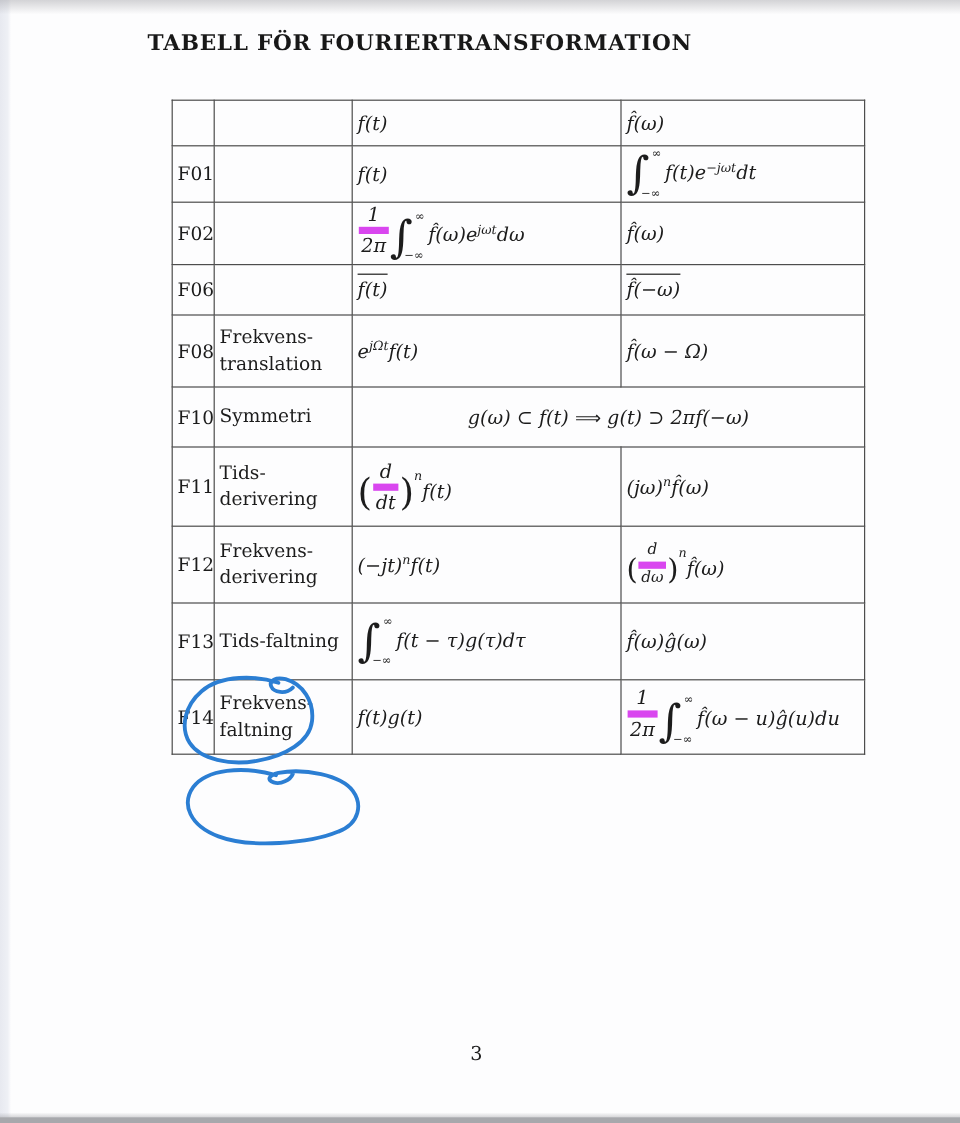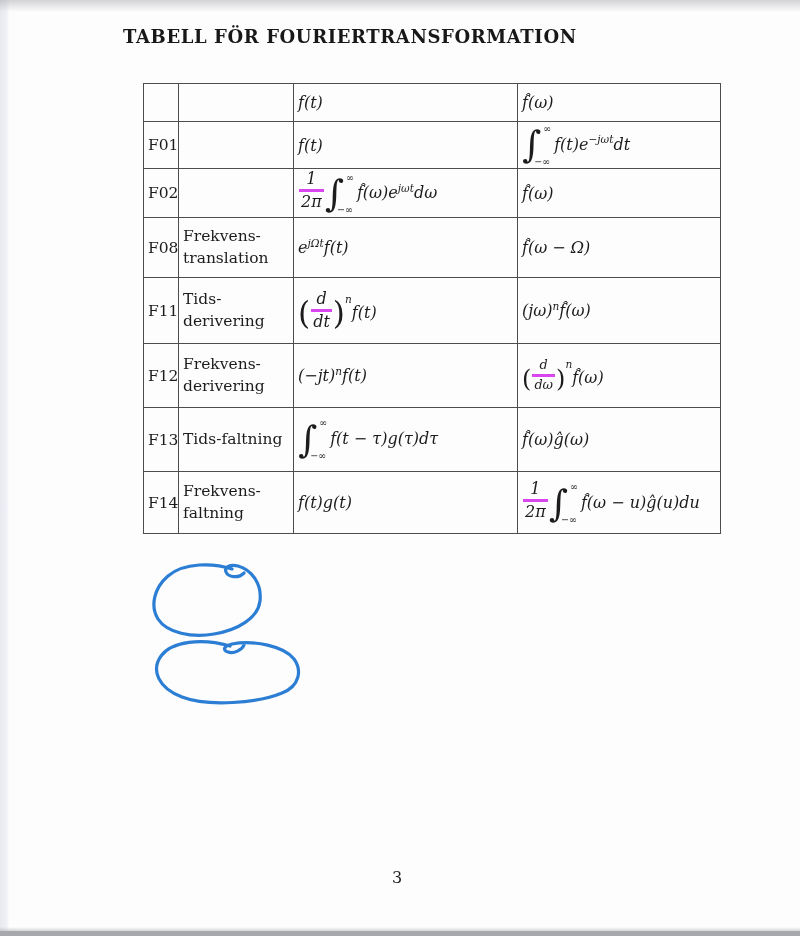--- a/index.html
+++ b/index.html
@@ -44,21 +44,21 @@
   
   .r-hd{height:38px}.r-f01{height:45px}.r-f02{height:48px}.r-f03{height:42px}
   .r-f04{height:46px}.r-f05{height:41px}.r-f06{height:42px}.r-f07{height:65px}
   .r-f08{height:60px}.r-f10{height:50px}.r-f11{height:66px}.r-f12{height:64px}
   .r-f13{height:64px}.r-f14{height:62px}
 
   
   .c-math sup, .c-merged sup{font-size:.66em;}
   .fr{display:inline-block;text-align:center;vertical-align:-0.55em;line-height:1;margin:0 1px;}
   .fr .nu{display:block;padding:0 2px 2px;line-height:1;}
-  .fr .de{display:block;border-top:3px solid #d946ef;padding:2px 2px 0;line-height:1;}
+  .fr .de{display:block;border-top:6px solid #d946ef;padding:2px 2px 0;line-height:1;}
   .fr-in{font-size:.82em;vertical-align:-0.5em;}
   .fr-sm{font-size:.8em;vertical-align:-0.45em;}
   .int{display:inline-flex;align-items:center;vertical-align:middle;margin-right:3px;}
   .isym{font-size:2.3em;line-height:.85;}
   .ilims{display:flex;flex-direction:column;justify-content:space-between;height:4.4em;font-size:.6em;line-height:1;}
   .ilims .iu{margin-left:2px;}
   .ilims .ilo{margin-left:-7px;}
   .ov{border-top:1.2px solid #1c1c1c;padding-top:3px;}
   .bp{font-size:1.95em;font-style:normal;line-height:0;vertical-align:-0.18em;}
   .bp-sm{font-size:1.5em;vertical-align:-0.15em;}
@@ -111,25 +111,36 @@
     <td class="c-name"></td>
     <td class="c-math c-ft"><span class="fr"><span class="nu">1</span><span class="de">2π</span></span><span class="int">
             <span class="isym">∫</span>
             <span class="ilims">
               <span class="iu">∞</span>
               <span class="ilo">−∞</span>
             </span>
           </span>f̂(ω)e<sup>jωt</sup>dω</td>
     <td class="c-math c-fw">f̂(ω)</td>
   </tr>
+  <tr class="r-f06">
+    <td class="c-id">F06</td>
+    <td class="c-name"></td>
+    <td class="c-math c-ft"><span class="ov">f(t)</span></td>
+    <td class="c-math c-fw"><span class="ov">f̂(−ω)</span></td>
+  </tr>
   <tr class="r-f08">
     <td class="c-id">F08</td>
     <td class="c-name">Frekvens-translation</td>
     <td class="c-math c-ft">e<sup>jΩt</sup>f(t)</td>
     <td class="c-math c-fw">f̂(ω − Ω)</td>
+  </tr>
+  <tr class="r-f10">
+    <td class="c-id">F10</td>
+    <td class="c-name">Symmetri</td>
+    <td class="c-merged" colspan="2">g(ω) ⊂ f(t) <span class="arr">⟹</span> g(t) ⊃ 2πf(−ω)</td>
   </tr>
   <tr class="r-f11">
     <td class="c-id">F11</td>
     <td class="c-name">Tids-derivering</td>
     <td class="c-math c-ft"><span class="bp">(</span><span class="fr"><span class="nu">d</span><span class="de">dt</span></span><span class="bp">)</span><sup class="bpexp">n</sup>f(t)</td>
     <td class="c-math c-fw">(jω)<sup>n</sup>f̂(ω)</td>
   </tr>
   <tr class="r-f12">
     <td class="c-id">F12</td>
     <td class="c-name">Frekvens-derivering</td>

